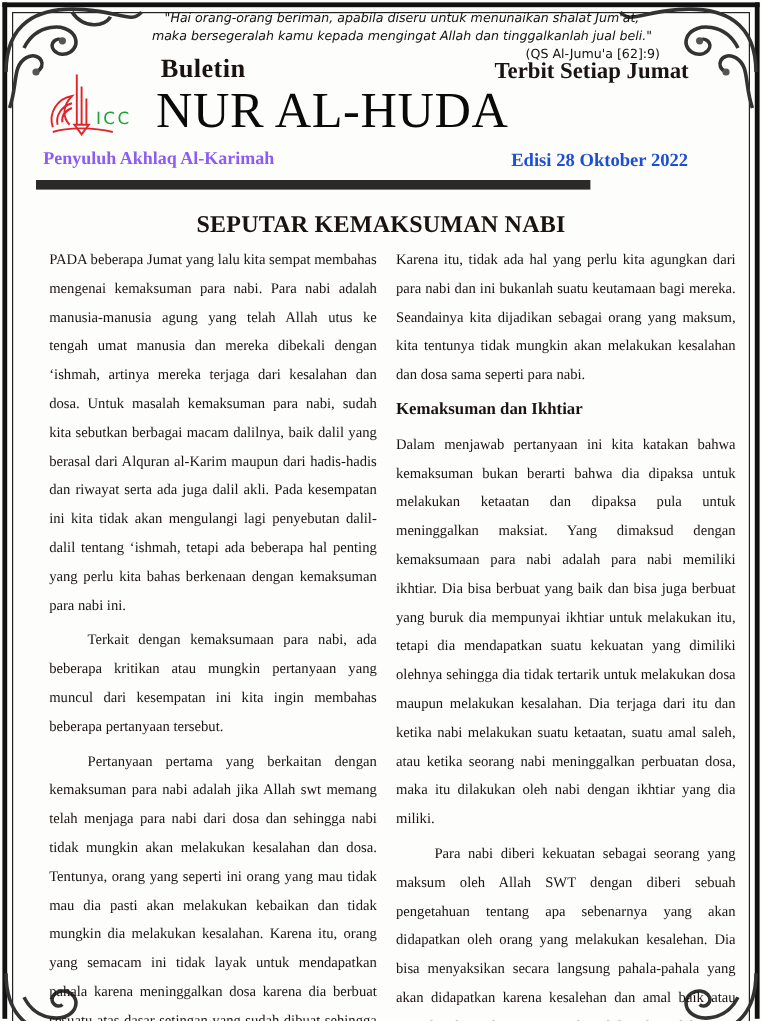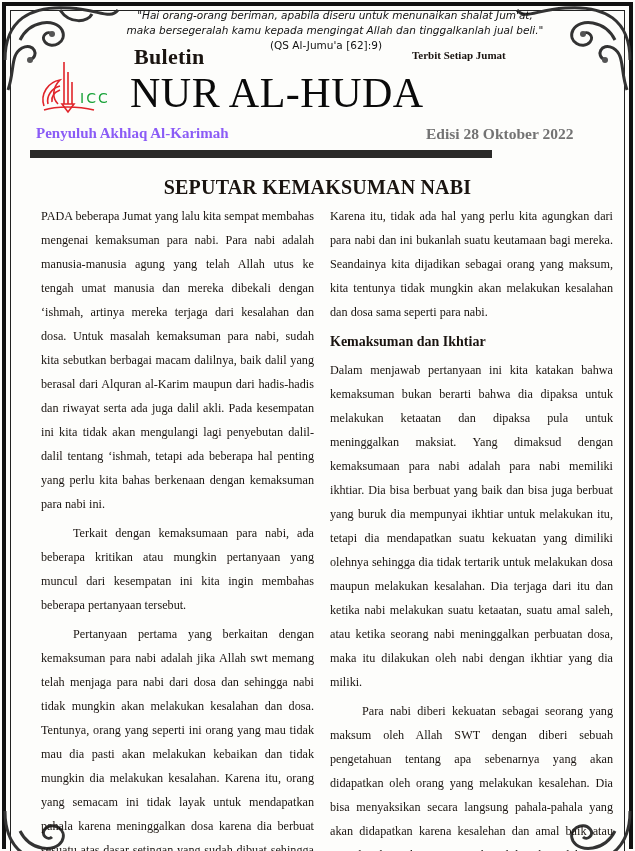--- a/index.html
+++ b/index.html
@@ -24,41 +24,41 @@
   .corner.tl { left: 0; top: 0; }
   .corner.tr { right: 0; top: 0; transform: scaleX(-1); }
   .corner.bl { left: 0; bottom: -20px; transform: scaleY(-1); }
   .corner.br { right: 0; bottom: -20px; transform: scale(-1,-1); }
 
   .quote {
     position: absolute; left: 120px; top: 8px; width: 430px;
     font-family: "DejaVu Sans", sans-serif; font-style: italic;
     font-size: 10.5px; line-height: 15px; text-align: center; color: #111;
   }
-  .quote .ref { display:block; text-align:left; font-style: normal; padding-left: 150px; }
+  .quote .ref { display:block; text-align:right; font-style: normal; padding-left: 150px; }
 
   .logo { position: absolute; left: 38px; top: 58px; width: 92px; height: 60px; }
   .buletin {
     position: absolute; left: 134px; top: 44px;
     font-size: 22px; font-weight: bold; letter-spacing: 0.3px;
   }
   .terbit {
     position: absolute; left: 412px; top: 49px;
-    font-size: 11px; font-weight: bold;
+    font-size: 19px; font-weight: bold;
   }
   .masthead {
     position: absolute; left: 130px; top: 60px;
     font-size: 42px; line-height: 66px; letter-spacing: 0.5px; font-weight: normal; color: #0a0a0a;
     white-space: nowrap;
   }
   .penyuluh {
     position: absolute; left: 36px; top: 125px; font-size: 15px; font-weight: bold; color: #8b5cf6;
   }
   .edisi {
-    position: absolute; left: 426px; top: 125px; font-size: 15.5px; font-weight: bold; color: #737373;
+    position: absolute; left: 426px; top: 125px; font-size: 15.5px; font-weight: bold; color: #1d4ed8;
   }
   .bar {
     position: absolute; left: 30px; top: 150px; width: 462px; height: 8px; background: #2b2a28;
   }
   .bar.full { width: 462px; }
 
   .title {
     position: absolute; left: 0; right: 0; top: 176px; text-align: center;
     font-size: 20px; font-weight: bold; letter-spacing: 0.2px;
   }

